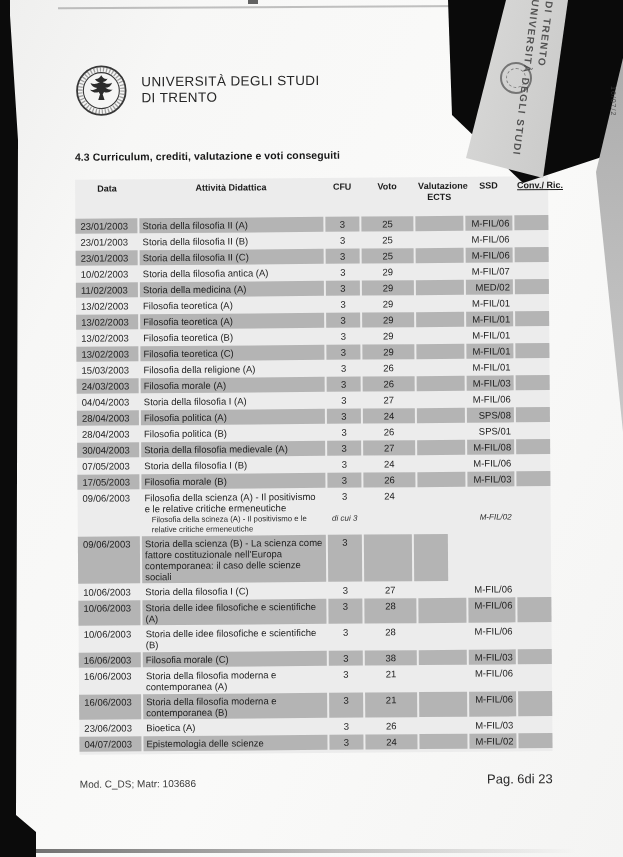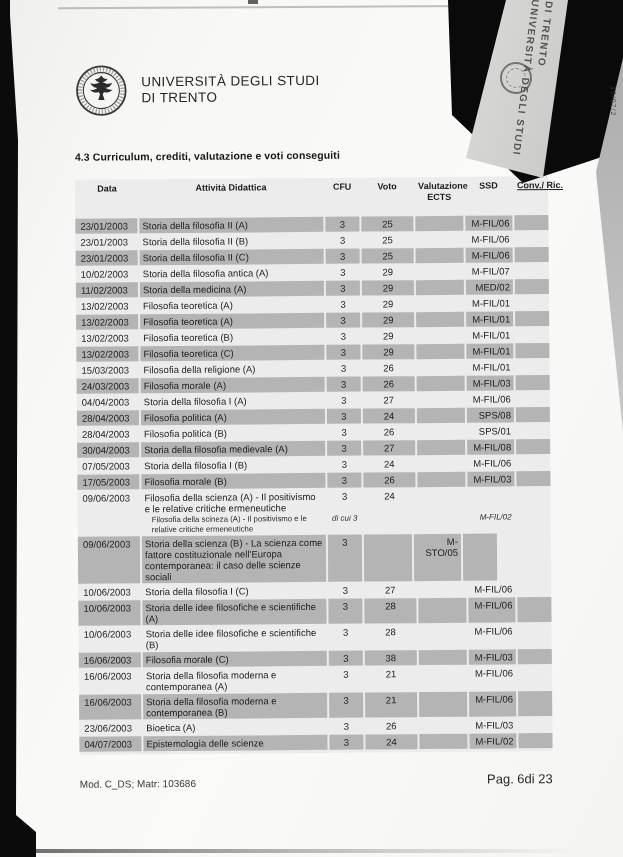--- a/index.html
+++ b/index.html
@@ -303,21 +303,20 @@
             <div class="cell c3"></div>
             <div class="cell c4"></div>
             <div class="cell c5">M-FIL/02</div>
             <div class="cell c6"></div>
           </div>
           <div class="row shaded">
             <div class="cell c0">09/06/2003</div>
             <div class="cell c1">Storia della scienza (B) - La scienza come fattore costituzionale nell'Europa contemporanea: il caso delle scienze sociali</div>
             <div class="cell c2">3</div>
             <div class="cell c4"></div>
-            <div class="cell c5">M-STO/05</div>
             <div class="cell c6"></div>
           </div>
           <div class="row">
             <div class="cell c0">10/06/2003</div>
             <div class="cell c1">Storia della filosofia I (C)</div>
             <div class="cell c2">3</div>
             <div class="cell c3">27</div>
             <div class="cell c4"></div>
             <div class="cell c5">M-FIL/06</div>
             <div class="cell c6"></div>

